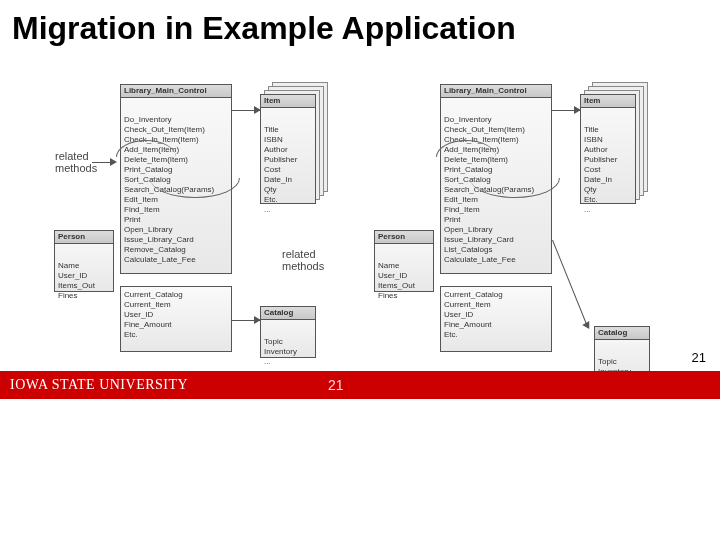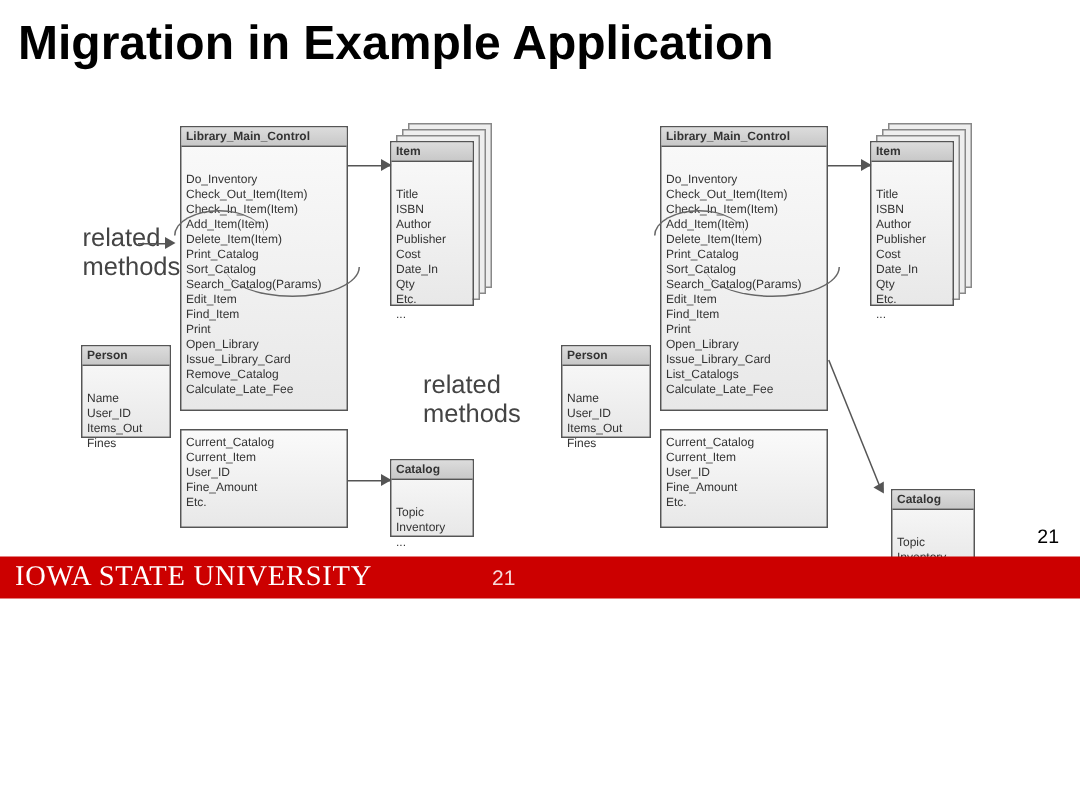--- a/index.html
+++ b/index.html
@@ -45,21 +45,21 @@
     padding: 17px 3px 3px 3px;
   }
   .card .body div { white-space: nowrap; overflow: hidden; }
   .stack-shadow {
     position: absolute;
     background: #eee;
     border: 1px solid #888;
   }
   .label-txt {
     position: absolute;
-    font-size: 17px;
+    font-size: 11px;
     color: #444;
     line-height: 1.1;
   }
   .arrow-line {
     position: absolute;
     background: #555;
   }
   .arrow-head {
     position: absolute;
     width: 0; height: 0;
@@ -86,21 +86,21 @@
     justify-content: flex-end;
     padding: 0 10px;
     font-size: 15px;
   }
   .footer-left {
     position: absolute;
     left: 10px;
     font-family: "Times New Roman", serif;
     font-variant: small-caps;
     letter-spacing: 0.5px;
-    font-size: 19px;
+    font-size: 14px;
   }
   .page-num {
     position: absolute;
     right: 14px; bottom: 34px;
     font-size: 13px;
     color: #000;
   }
   .subpage {
     position: absolute;
     left: 328px; bottom: 6px;

